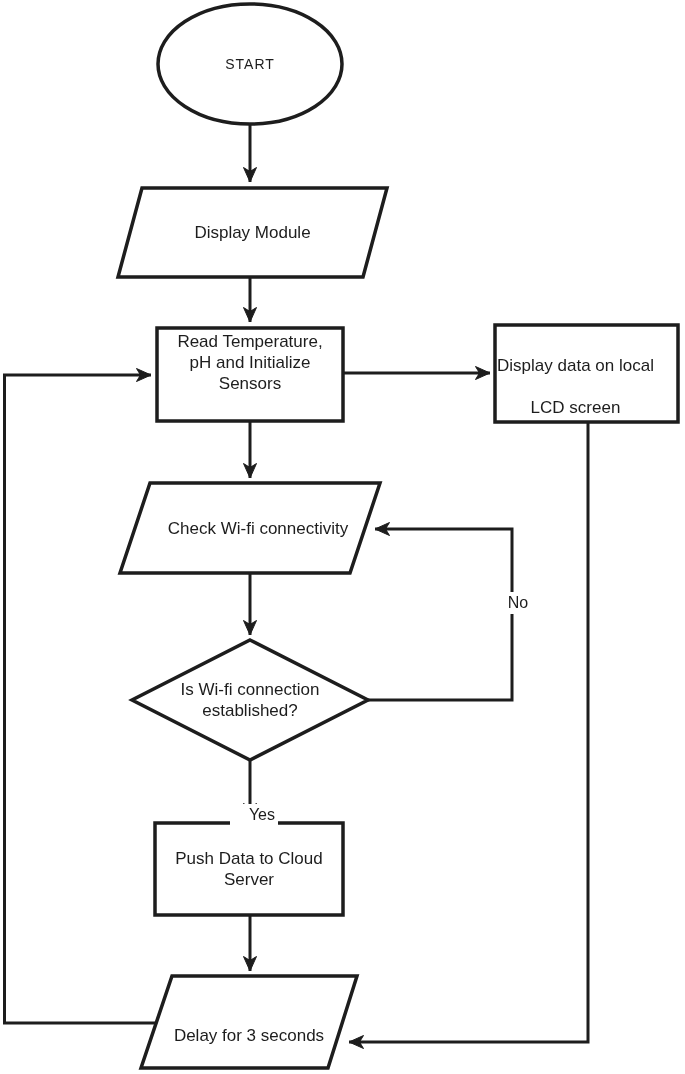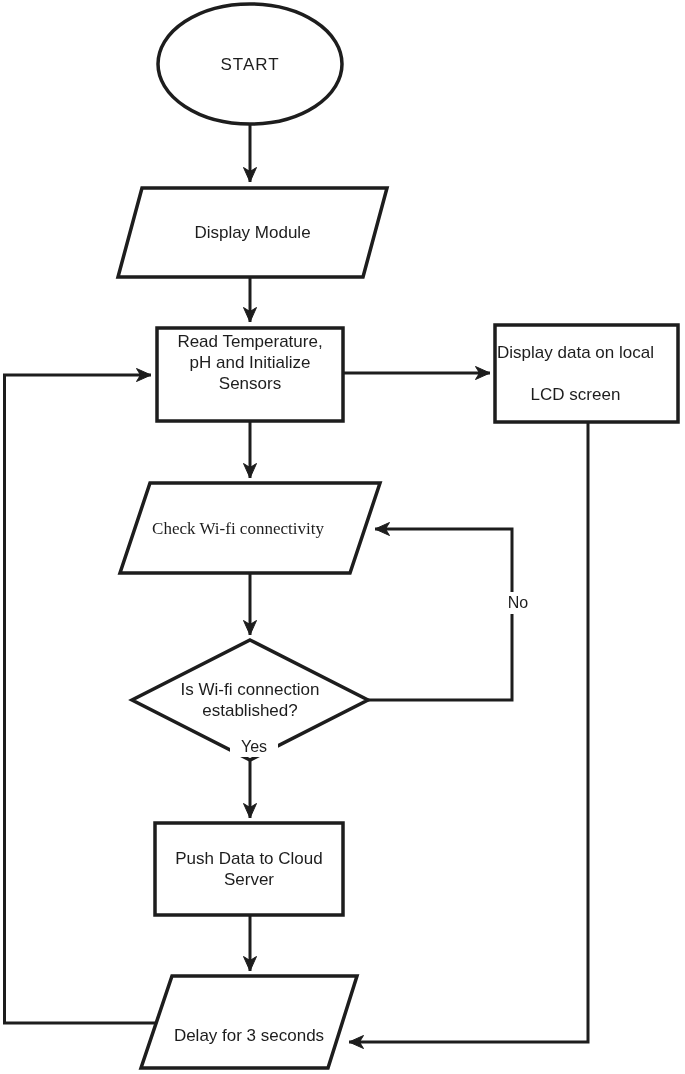--- a/index.html
+++ b/index.html
@@ -19,21 +19,21 @@
     align-items: center;
     justify-content: center;
     text-align: center;
     color: #1d1d1d;
     font-size: 17px;
     line-height: 21px;
     white-space: nowrap;
     pointer-events: none;
   }
   .label .ln { display: block; }
-  .start-label { font-size: 17px; letter-spacing: 1px; }
+  .start-label { font-size: 14px; letter-spacing: 1px; }
   .edge-label {
     background: #ffffff;
     padding: 0 3px;
     font-size: 16px;
     line-height: 18px;
   }
 </style>
 </head>
 <body>
 
@@ -78,26 +78,26 @@
   <div class="label" style="left:118px; top:188px; width:269px; height:89px;">
     <span class="ln">Display Module</span>
   </div>
 
   <div class="label" style="left:157px; top:316px; width:186px; height:93px;border-radius:19px;">
     <span class="ln">Read Temperature,</span>
     <span class="ln">pH and Initialize</span>
     <span class="ln">Sensors</span>
   </div>
 
-  <div class="label" style="left:495px; top:325px; width:161px; height:97px;gap:21px;">
+  <div class="label" style="left:495px; top:338px; width:161px; height:97px;gap:21px;">
     <span class="ln">Display data on local</span>
     <span class="ln">LCD screen</span>
   </div>
 
-  <div class="label" style="left:108px; top:483px; width:260px; height:91px;font-family:Liberation Serif, serif;">
+  <div class="label" style="left:128px; top:483px; width:260px; height:91px;">
     <span class="ln">Check Wi-fi connectivity</span>
   </div>
 
   <div class="label" style="left:155px; top:823px; width:188px; height:92px;">
     <span class="ln">Push Data to Cloud</span>
     <span class="ln">Server</span>
   </div>
 
   <div class="label" style="left:132px; top:640px; width:236px; height:120px;">
     <span class="ln">Is Wi-fi connection</span>
@@ -105,17 +105,17 @@
   </div>
 
   <div class="label" style="left:141px; top:976px; width:216px; height:119px;">
     <span class="ln">Delay for 3 seconds</span>
   </div>
 
   <div class="label edge-label" style="left:498px; top:592px; width:34px; height:22px;">
     <span class="ln">No</span>
   </div>
 
-  <div class="label edge-label" style="left:230px; top:736px; width:42px; height:21px;">
+  <div class="label edge-label" style="left:230px; top:804px; width:42px; height:21px;align-items:flex-end;">
     <span class="ln">Yes</span>
   </div>
 
 </div>
 
 </body></html>

